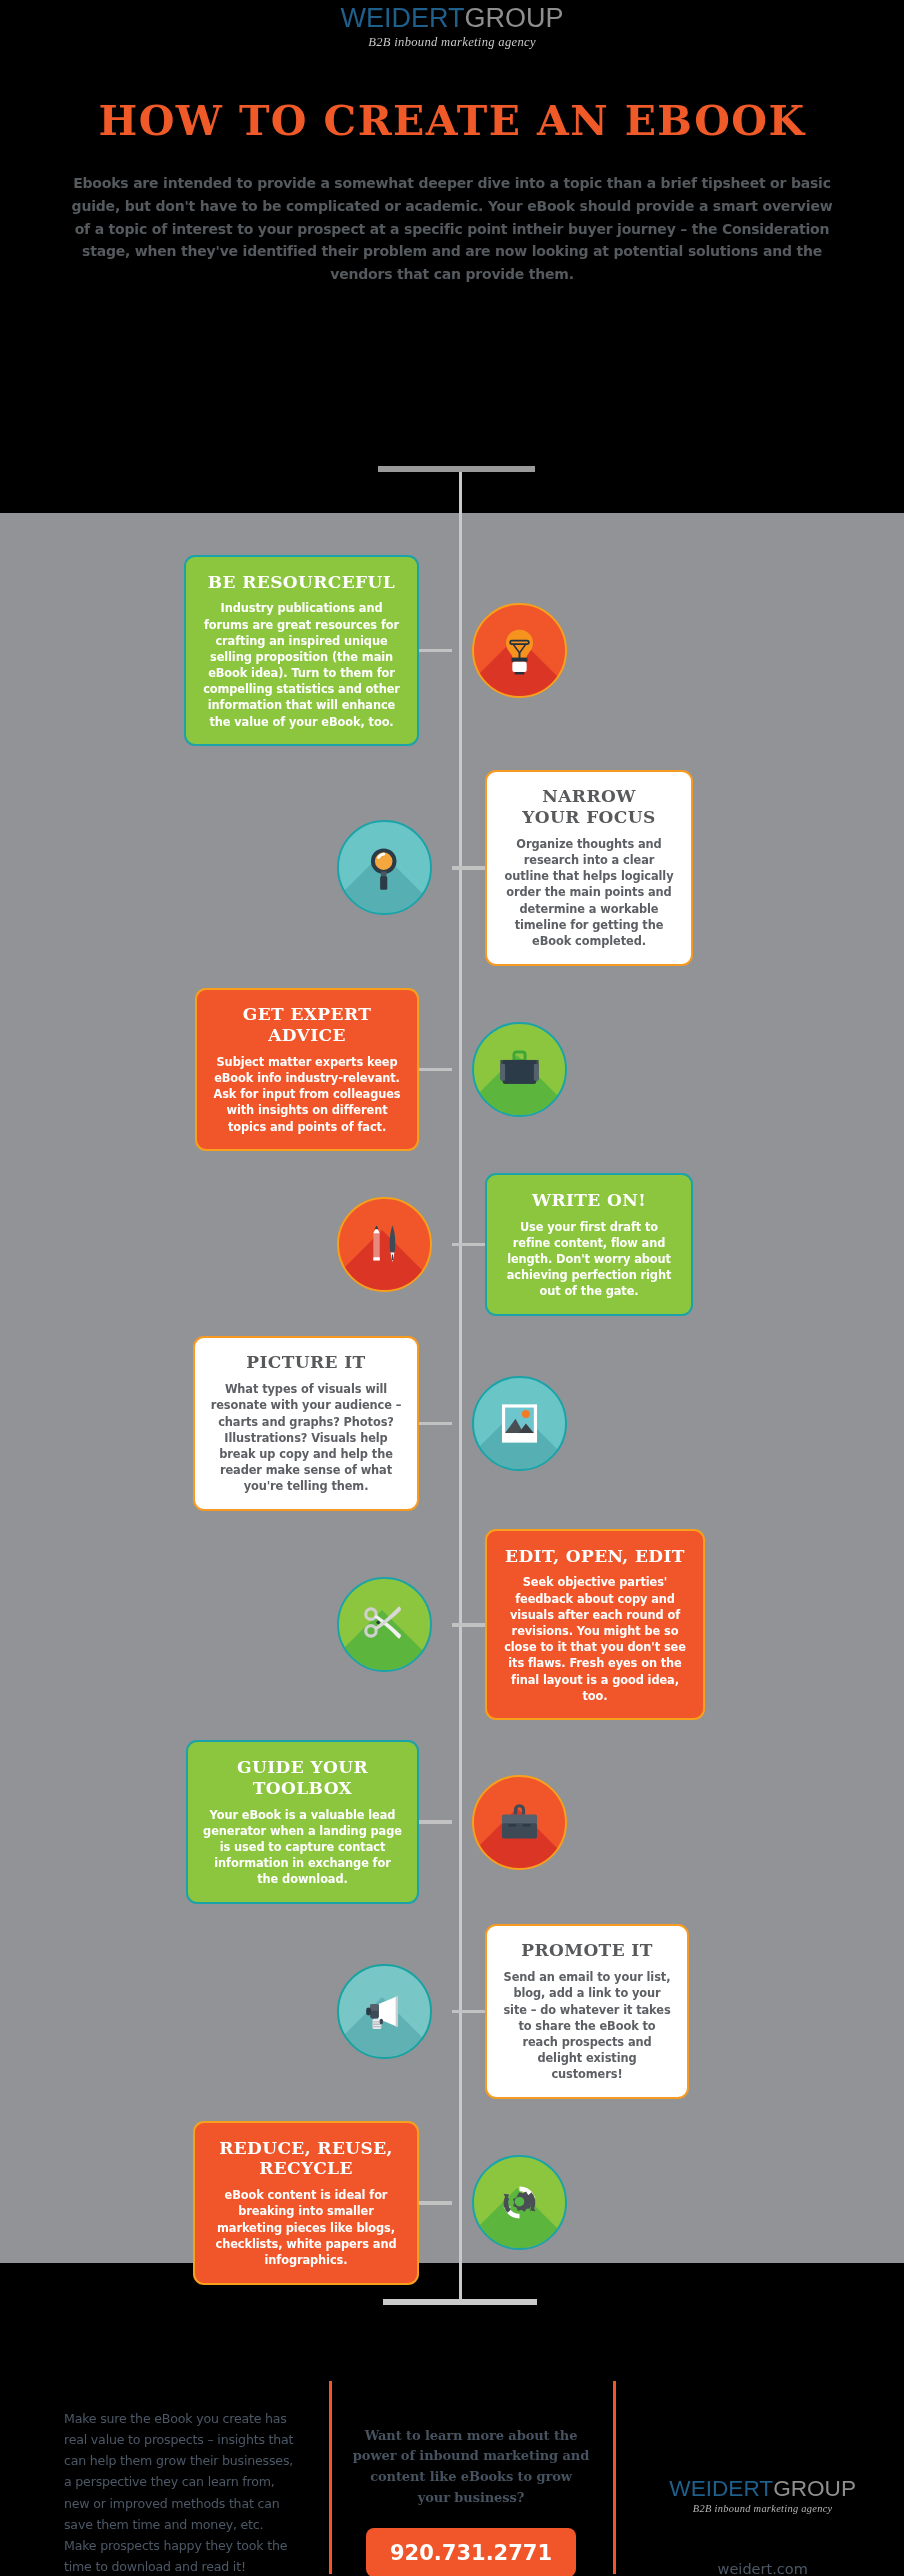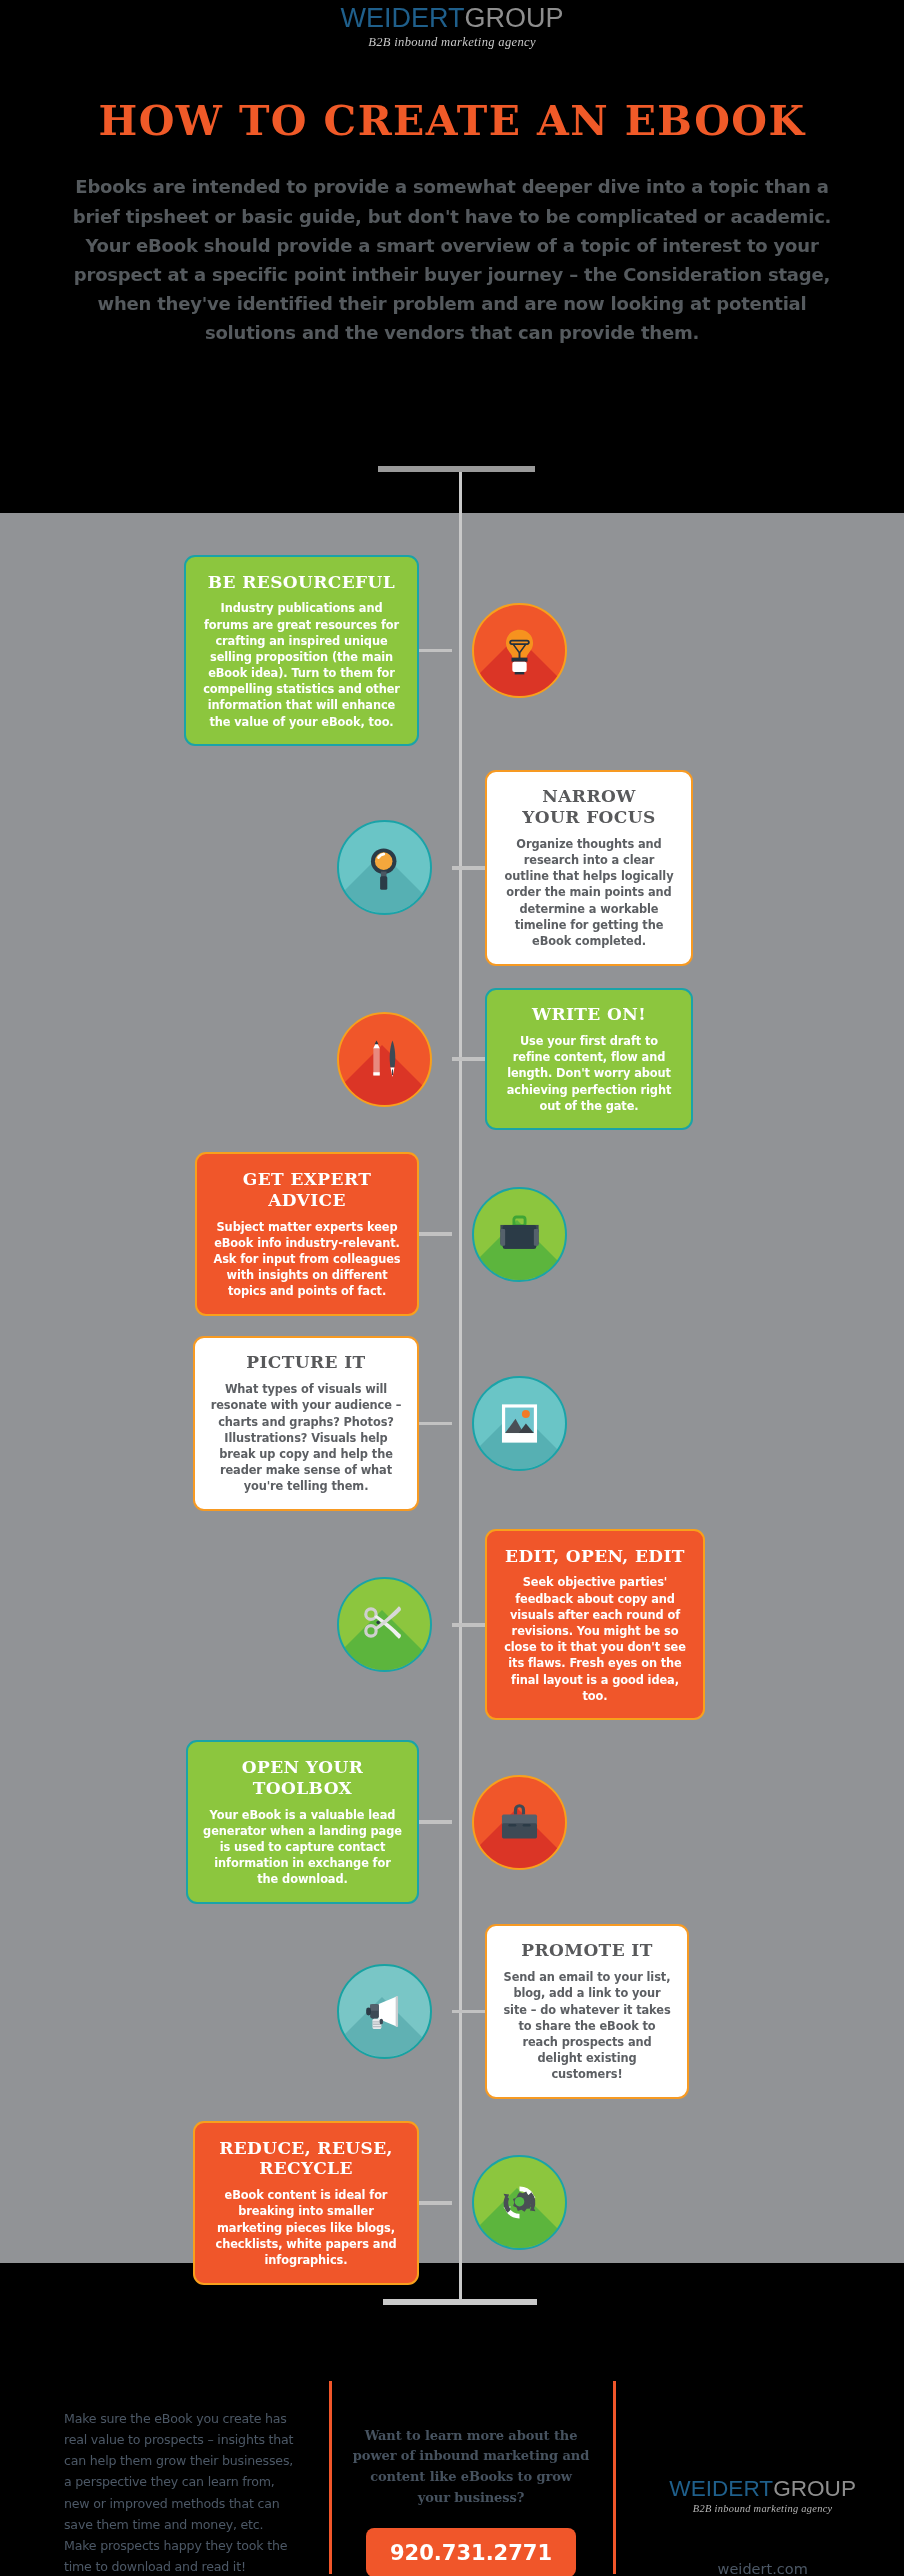--- a/index.html
+++ b/index.html
@@ -62,21 +62,21 @@
     letter-spacing: 1.4px;
     line-height: 1.18;
     margin-top: 1.8px;
   }
   .intro {
     margin: 27px auto 0;
     width: 777px;
     color: #555a5e;
     font-family: "DejaVu Sans", sans-serif;
     font-weight: bold;
-    font-size: 18px;
+    font-size: 14px;
     line-height: 1.62;
     letter-spacing: -0.2px;
   }
 
   
   .spine {
     position: absolute;
     left: 459px;
     top: 466px;
     width: 2.7px;
@@ -345,20 +345,43 @@
           </div>
         </div>
         <div class="half r">
           <div class="connector" style="width: 33px;"></div>
           <div class="card white" style="width: 208px;">
             <h3>NARROW<br>YOUR FOCUS</h3>
             <p>Organize thoughts and research into a clear outline that helps logically order the main points and determine a workable timeline for getting the eBook completed.</p>
           </div>
         </div>
       </div>
+      <div class="step left" style="margin-top: 22px;">
+        <div class="half l">
+          <div class="card orange" style="width: 224px;">
+            <h3>GET EXPERT ADVICE</h3>
+            <p>Subject matter experts keep eBook info industry-relevant. Ask for input from colleagues with insights on different topics and points of fact.</p>
+          </div>
+          <div class="connector" style="width: 33px;"></div>
+        </div>
+        <div class="half r" style="padding-left: 20px;">
+          <div class="circle c-green">
+            <div class="shadow"></div>
+            <svg class="glyph" viewBox="0 0 64 64" xmlns="http://www.w3.org/2000/svg">
+              <rect x="25" y="10" width="14" height="11" rx="3" fill="none" stroke="#3fa535" stroke-width="3.6"></rect>
+              <rect x="8" y="20" width="48" height="9" fill="#3e4a55"></rect>
+              <rect x="11" y="20" width="42" height="30" rx="3" fill="#2b3b47"></rect>
+              <rect x="8" y="26" width="48" height="18" fill="#3e4a55"></rect>
+              <rect x="11" y="24" width="42" height="26" rx="3" fill="#2b3b47"></rect>
+              <rect x="8" y="25" width="6" height="21" rx="1.5" fill="#55616c"></rect>
+              <rect x="50" y="25" width="6" height="21" rx="1.5" fill="#55616c"></rect>
+            </svg>
+          </div>
+        </div>
+      </div>
       <div class="step right" style="margin-top: 22px;">
         <div class="half l" style="padding-right: 20px;">
           <div class="circle c-orange">
             <div class="shadow"></div>
             <svg class="glyph" viewBox="0 0 64 64" xmlns="http://www.w3.org/2000/svg">
               <path d="M22 10l4 8v34h-8V18z" fill="#e8897f"></path>
               <path d="M22 10l4 8h-8z" fill="#ffffff"></path>
               <path d="M22 8l2.5 5h-5z" fill="#2b3b47"></path>
               <rect x="18" y="48" width="8" height="4" fill="#ffffff"></rect>
               <path d="M42 8c3.5 9 4.5 22 2.5 34h-5C37.5 30 38.5 17 42 8z" fill="#3e4a55"></path>
@@ -368,43 +391,20 @@
           </div>
         </div>
         <div class="half r">
           <div class="connector" style="width: 33px;"></div>
           <div class="card green" style="width: 208px;">
             <h3>WRITE ON!</h3>
             <p>Use your first draft to refine content, flow and length. Don't worry about achieving perfection right out of the gate.</p>
           </div>
         </div>
       </div>
-      <div class="step left" style="margin-top: 22px;">
-        <div class="half l">
-          <div class="card orange" style="width: 224px;">
-            <h3>GET EXPERT ADVICE</h3>
-            <p>Subject matter experts keep eBook info industry-relevant. Ask for input from colleagues with insights on different topics and points of fact.</p>
-          </div>
-          <div class="connector" style="width: 33px;"></div>
-        </div>
-        <div class="half r" style="padding-left: 20px;">
-          <div class="circle c-green">
-            <div class="shadow"></div>
-            <svg class="glyph" viewBox="0 0 64 64" xmlns="http://www.w3.org/2000/svg">
-              <rect x="25" y="10" width="14" height="11" rx="3" fill="none" stroke="#3fa535" stroke-width="3.6"></rect>
-              <rect x="8" y="20" width="48" height="9" fill="#3e4a55"></rect>
-              <rect x="11" y="20" width="42" height="30" rx="3" fill="#2b3b47"></rect>
-              <rect x="8" y="26" width="48" height="18" fill="#3e4a55"></rect>
-              <rect x="11" y="24" width="42" height="26" rx="3" fill="#2b3b47"></rect>
-              <rect x="8" y="25" width="6" height="21" rx="1.5" fill="#55616c"></rect>
-              <rect x="50" y="25" width="6" height="21" rx="1.5" fill="#55616c"></rect>
-            </svg>
-          </div>
-        </div>
-      </div>
       <div class="step left" style="margin-top: 20px;">
         <div class="half l">
           <div class="card white" style="width: 226px;">
             <h3>PICTURE IT</h3>
             <p>What types of visuals will resonate with your audience – charts and graphs? Photos? Illustrations? Visuals help break up copy and help the reader make sense of what you're telling them.</p>
           </div>
           <div class="connector" style="width: 33px;"></div>
         </div>
         <div class="half r" style="padding-left: 20px;">
           <div class="circle c-teal">
@@ -436,21 +436,21 @@
           <div class="connector" style="width: 33px;"></div>
           <div class="card orange" style="width: 220px;">
             <h3>EDIT, OPEN, EDIT</h3>
             <p>Seek objective parties' feedback about copy and visuals after each round of revisions. You might be so close to it that you don't see its flaws. Fresh eyes on the final layout is a good idea, too.</p>
           </div>
         </div>
       </div>
       <div class="step left" style="margin-top: 20px;">
         <div class="half l">
           <div class="card green" style="width: 233px;">
-            <h3>OPEN YOUR TOOLBOX</h3>
+            <h3>GUIDE YOUR TOOLBOX</h3>
             <p>Your eBook is a valuable lead generator when a landing page is used to capture contact information in exchange for the download.</p>
           </div>
           <div class="connector" style="width: 33px;"></div>
         </div>
         <div class="half r" style="padding-left: 20px;">
           <div class="circle c-orange">
             <div class="shadow"></div>
             <svg class="glyph" viewBox="0 0 64 64" xmlns="http://www.w3.org/2000/svg">
               <path d="M25 16a7 7 0 0 1 14 0v6h-4v-6a3 3 0 0 0-6 0v6h-4z" fill="#3e4a55"></path>
               <rect x="10" y="22" width="44" height="13" rx="2" fill="#55616c"></rect>

